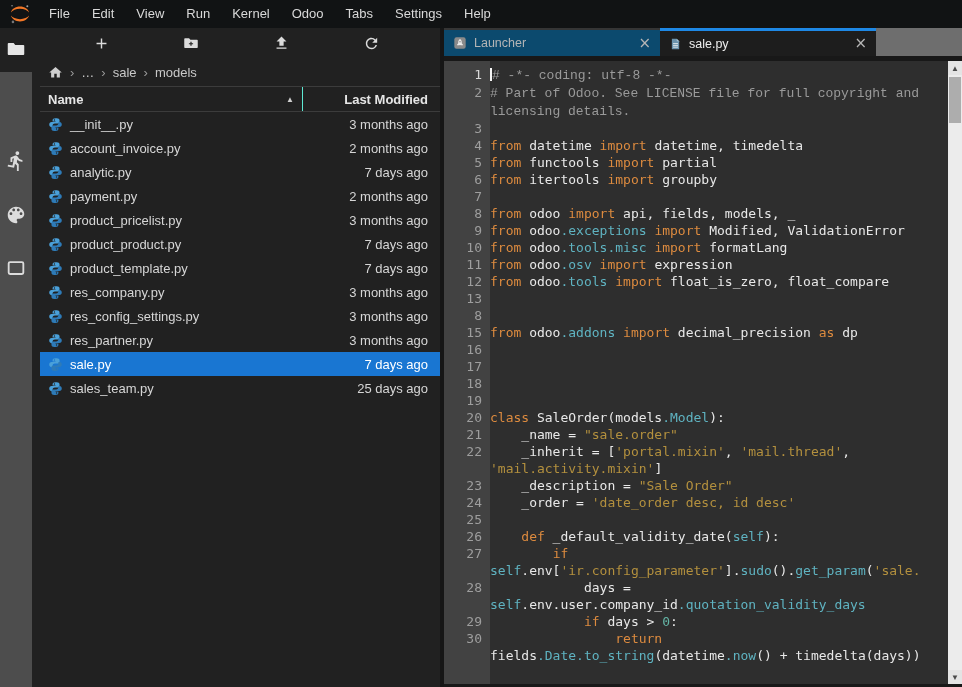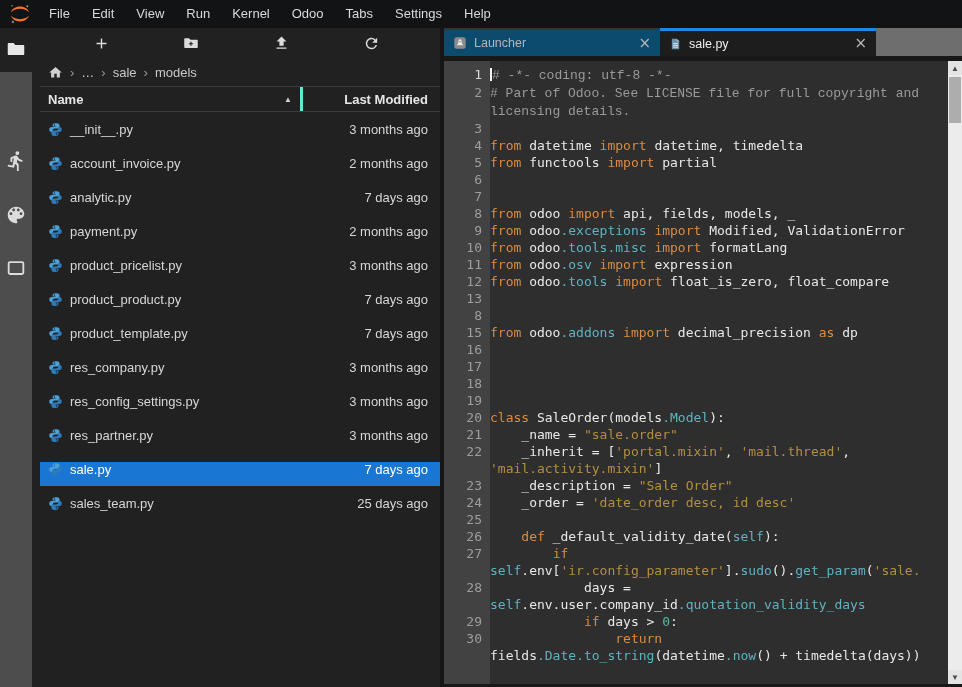--- a/index.html
+++ b/index.html
@@ -20,24 +20,24 @@
   
   #filepanel { position:absolute; left:32px; top:28px; width:408px; height:659px; background:#212121; color:#d6d6d6; }
   .fp-toolbar { height:30px; display:flex; justify-content:center; align-items:center; gap:46px; }
   .tb-btn { width:44px; height:26px; display:flex; align-items:center; justify-content:center; background:transparent; border:none; cursor:pointer; }
   .fp-breadcrumb { height:28px; display:flex; align-items:center; padding-left:16px; gap:7px; font-size:13px; color:#c9c9c9; }
   .bc-sep { color:#9a9a9a; font-size:13px; }
   .bc-item { cursor:pointer; }
   .fp-list { margin-left:8px; }
   .fp-header { height:26px; display:flex; align-items:center; border-top:1px solid #3c3c3c; border-bottom:1px solid #3c3c3c;
     font-size:13px; font-weight:600; color:#e6e6e6; }
-  .fh-name { flex:0 0 263px; padding:0 8px; display:flex; align-items:center; justify-content:space-between; border-right:3px solid #5eead4; height:100%; }
+  .fh-name { flex:0 0 263px; padding:0 8px; display:flex; align-items:center; justify-content:space-between; border-right:1px solid #5eead4; height:100%; }
   .fh-sort { font-size:8px; color:#cfcfcf; }
   .fh-mod { flex:1; text-align:right; padding-right:12px; }
-  .frow { height:24px; display:flex; align-items:flex-start; font-size:13px; color:#d6d6d6; cursor:pointer;margin-top:10px; }
+  .frow { height:24px; display:flex; align-items:center; font-size:13px; color:#d6d6d6; cursor:pointer; }
   .frow .ficon { width:15px; height:15px; margin:0 7px 0 8px; flex:0 0 15px; }
   .frow .fname { flex:1; }
   .frow .ftime { padding-right:12px; }
   .frow.sel { background:#1976d2; color:#ffffff; }
 
   
   #splitter { position:absolute; left:440px; top:28px; width:4px; height:659px; background:#161616; cursor:col-resize; }
 
   
   #editorpanel { position:absolute; left:444px; top:28px; width:518px; height:659px; background:#2e2e2e; }
@@ -300,21 +300,21 @@
   </div>
   <div class="understrip"></div>
 
   <div id="editorbody">
       <div class="cline"><span class="ln cur">1</span><span class="ctext"><span class="caret"></span><span class="tk-c"># -*- coding: utf-8 -*-</span></span></div>
       <div class="cline"><span class="ln">2</span><span class="ctext"><span class="tk-c"># Part of Odoo. See LICENSE file for full copyright and</span></span></div>
       <div class="cline"><span class="ln"></span><span class="ctext"><span class="tk-c">licensing details.</span></span></div>
       <div class="cline"><span class="ln">3</span><span class="ctext"></span></div>
       <div class="cline"><span class="ln">4</span><span class="ctext"><span class="tk-k">from</span><span class="tk-t"> datetime </span><span class="tk-k">import</span><span class="tk-t"> datetime, timedelta</span></span></div>
       <div class="cline"><span class="ln">5</span><span class="ctext"><span class="tk-k">from</span><span class="tk-t"> functools </span><span class="tk-k">import</span><span class="tk-t"> partial</span></span></div>
-      <div class="cline"><span class="ln">6</span></div>
+      <div class="cline"><span class="ln">6</span><span class="ctext"><span class="tk-k">from</span><span class="tk-t"> itertools </span><span class="tk-k">import</span><span class="tk-t"> groupby</span></span></div>
       <div class="cline"><span class="ln">7</span><span class="ctext"></span></div>
       <div class="cline"><span class="ln">8</span><span class="ctext"><span class="tk-k">from</span><span class="tk-t"> odoo </span><span class="tk-k">import</span><span class="tk-t"> api, fields, models, _</span></span></div>
       <div class="cline"><span class="ln">9</span><span class="ctext"><span class="tk-k">from</span><span class="tk-t"> odoo</span><span class="tk-p">.exceptions</span><span class="tk-t"> </span><span class="tk-k">import</span><span class="tk-t"> Modified, ValidationError</span></span></div>
       <div class="cline"><span class="ln">10</span><span class="ctext"><span class="tk-k">from</span><span class="tk-t"> odoo</span><span class="tk-p">.tools.misc</span><span class="tk-t"> </span><span class="tk-k">import</span><span class="tk-t"> formatLang</span></span></div>
       <div class="cline"><span class="ln">11</span><span class="ctext"><span class="tk-k">from</span><span class="tk-t"> odoo</span><span class="tk-p">.osv</span><span class="tk-t"> </span><span class="tk-k">import</span><span class="tk-t"> expression</span></span></div>
       <div class="cline"><span class="ln">12</span><span class="ctext"><span class="tk-k">from</span><span class="tk-t"> odoo</span><span class="tk-p">.tools</span><span class="tk-t"> </span><span class="tk-k">import</span><span class="tk-t"> float_is_zero, float_compare</span></span></div>
       <div class="cline"><span class="ln">13</span><span class="ctext"></span></div>
       <div class="cline"><span class="ln">8</span><span class="ctext"></span></div>
       <div class="cline"><span class="ln">15</span><span class="ctext"><span class="tk-k">from</span><span class="tk-t"> odoo</span><span class="tk-p">.addons</span><span class="tk-t"> </span><span class="tk-k">import</span><span class="tk-t"> decimal_precision </span><span class="tk-k">as</span><span class="tk-t"> dp</span></span></div>
       <div class="cline"><span class="ln">16</span><span class="ctext"></span></div>

